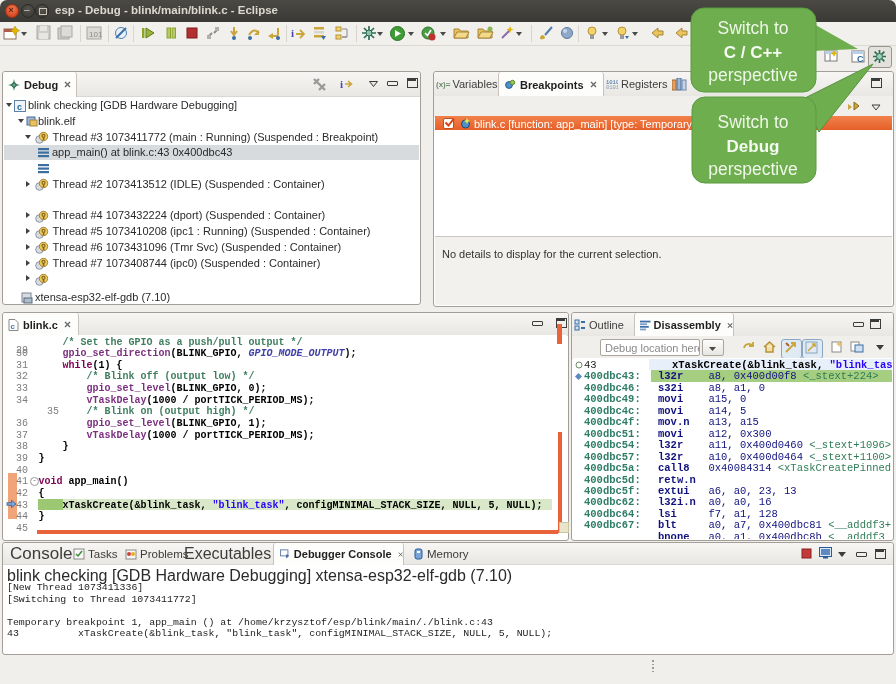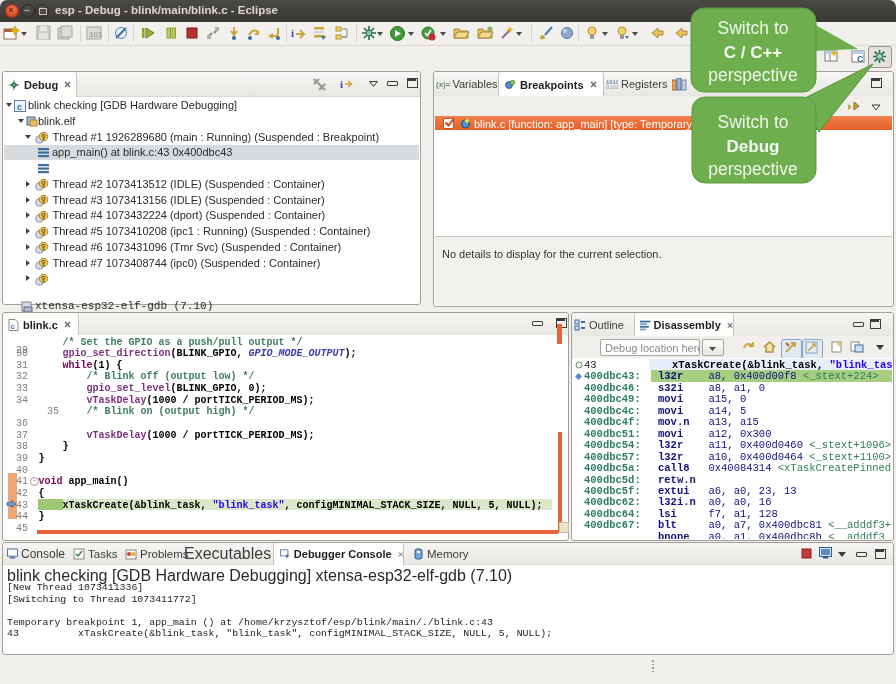--- a/index.html
+++ b/index.html
@@ -244,21 +244,21 @@
 <div class="trow tree" style="top:57.5px;">
       <span class="arD" style="position:absolute;left:21px;top:5px;"></span>
       <span style="position:absolute;left:30px;top:1.5px;display:flex;align-items:center;">
         <svg width="15" height="13" viewBox="0 0 15 13" style="margin-right:3px;flex:none;">
           <circle cx="5.5" cy="8.5" r="3.8" fill="#d8dde3" stroke="#8a94a0"></circle>
           <circle cx="9.5" cy="5.5" r="4.2" fill="#edc95e" stroke="#a8863a"></circle>
           <circle cx="9.5" cy="4.8" r="1.5" fill="none" stroke="#8a6a1a" stroke-width="1.2"></circle>
           <rect x="8.8" y="6" width="1.6" height="3.2" fill="#8a6a1a"></rect>
         </svg>
       </span>
-      <span style="position:absolute;left:48.5px;top:1px;">Thread #1 1926289680 (main : Running) (Suspended : Breakpoint)</span>
+      <span style="position:absolute;left:48.5px;top:1px;">Thread #3 1073411772 (main : Running) (Suspended : Breakpoint)</span>
     </div>
 <div class="trow tree" style="top:73.25px;background:#d8dbde;">
       <span style="position:absolute;left:34px;top:1.5px;display:flex;align-items:center;">
         <svg width="11" height="11" viewBox="0 0 11 11" style="margin-right:3px;flex:none;">
           <rect x="0" y="1" width="11" height="2.2" fill="#3b6fa0"></rect>
           <rect x="0" y="4.5" width="11" height="2.2" fill="#3b6fa0"></rect>
           <rect x="0" y="8" width="11" height="2.2" fill="#3b6fa0"></rect>
         </svg>
       </span>
       <span style="position:absolute;left:48px;top:1px;">app_main() at blink.c:43 0x400dbc43</span>
@@ -277,32 +277,20 @@
       <span style="position:absolute;left:30px;top:1.5px;display:flex;align-items:center;">
         <svg width="15" height="13" viewBox="0 0 15 13" style="margin-right:3px;flex:none;">
           <circle cx="5.5" cy="8.5" r="3.8" fill="#d8dde3" stroke="#8a94a0"></circle>
           <circle cx="9.5" cy="5.5" r="4.2" fill="#edc95e" stroke="#a8863a"></circle>
           <circle cx="9.5" cy="4.8" r="1.5" fill="none" stroke="#8a6a1a" stroke-width="1.2"></circle>
           <rect x="8.8" y="6" width="1.6" height="3.2" fill="#8a6a1a"></rect>
         </svg>
       </span>
       <span style="position:absolute;left:48.5px;top:1px;">Thread #2 1073413512 (IDLE) (Suspended : Container)</span>
     </div>
-<div class="trow tree" style="top:120.5px;">
-      <span class="arR" style="position:absolute;left:22px;top:4px;"></span>
-      <span style="position:absolute;left:30px;top:1.5px;display:flex;align-items:center;">
-        <svg width="15" height="13" viewBox="0 0 15 13" style="margin-right:3px;flex:none;">
-          <circle cx="5.5" cy="8.5" r="3.8" fill="#d8dde3" stroke="#8a94a0"></circle>
-          <circle cx="9.5" cy="5.5" r="4.2" fill="#edc95e" stroke="#a8863a"></circle>
-          <circle cx="9.5" cy="4.8" r="1.5" fill="none" stroke="#8a6a1a" stroke-width="1.2"></circle>
-          <rect x="8.8" y="6" width="1.6" height="3.2" fill="#8a6a1a"></rect>
-        </svg>
-      </span>
-      <span style="position:absolute;left:48.5px;top:1px;">Thread #3 1073413156 (IDLE) (Suspended : Container)</span>
-    </div>
 <div class="trow tree" style="top:136.25px;">
       <span class="arR" style="position:absolute;left:22px;top:4px;"></span>
       <span style="position:absolute;left:30px;top:1.5px;display:flex;align-items:center;">
         <svg width="15" height="13" viewBox="0 0 15 13" style="margin-right:3px;flex:none;">
           <circle cx="5.5" cy="8.5" r="3.8" fill="#d8dde3" stroke="#8a94a0"></circle>
           <circle cx="9.5" cy="5.5" r="4.2" fill="#edc95e" stroke="#a8863a"></circle>
           <circle cx="9.5" cy="4.8" r="1.5" fill="none" stroke="#8a6a1a" stroke-width="1.2"></circle>
           <rect x="8.8" y="6" width="1.6" height="3.2" fill="#8a6a1a"></rect>
         </svg>
       </span>
@@ -348,21 +336,21 @@
       <span class="arR" style="position:absolute;left:22px;top:4px;"></span>
       <span style="position:absolute;left:30px;top:1.5px;display:flex;align-items:center;">
         <svg width="15" height="13" viewBox="0 0 15 13" style="margin-right:3px;flex:none;">
           <circle cx="5.5" cy="8.5" r="3.8" fill="#d8dde3" stroke="#8a94a0"></circle>
           <circle cx="9.5" cy="5.5" r="4.2" fill="#edc95e" stroke="#a8863a"></circle>
           <circle cx="9.5" cy="4.8" r="1.5" fill="none" stroke="#8a6a1a" stroke-width="1.2"></circle>
           <rect x="8.8" y="6" width="1.6" height="3.2" fill="#8a6a1a"></rect>
         </svg>
       </span>
     </div>
-<div class="trow tree" style="top:227px;font-family:Liberation Mono, monospace;">
+<div class="trow tree" style="top:218px;">
       <span style="position:absolute;left:17px;top:1.5px;display:flex;align-items:center;">
         <svg width="12" height="12" viewBox="0 0 12 12" style="margin-right:3px;flex:none;">
           <rect x="1" y="1" width="9" height="9" fill="#d8dce2" stroke="#7a8490"></rect>
           <rect x="3" y="6" width="8" height="5" fill="#aebccb" stroke="#5a6a7a"></rect>
         </svg>
       </span>
       <span style="position:absolute;left:31px;top:1px;">xtensa-esp32-elf-gdb (7.10)</span>
     </div>
 </div>
 <div class="panel" style="left:433px;top:71px;width:461px;height:236px;">
@@ -431,20 +419,21 @@
 <div class="cl" style="top:24.8px;">    <span class="kw">while</span><b>(1) {</b></div>
 <div class="ln" style="top:36.45px;">32</div>
 <div class="cl" style="top:36.45px;">        <span class="cm">/* Blink off (output low) */</span></div>
 <div class="ln" style="top:48.1px;">33</div>
 <div class="cl" style="top:48.1px;">        <span class="fn">gpio_set_level</span><b>(BLINK_GPIO, 0);</b></div>
 <div class="ln" style="top:59.75px;">34</div>
 <div class="cl" style="top:59.75px;">        <span class="fn">vTaskDelay</span><b>(1000 / portTICK_PERIOD_MS);</b></div>
 <div class="ln" style="top:71.4px;margin-left:31px;">35</div>
 <div class="cl" style="top:71.4px;">        <span class="cm">/* Blink on (output high) */</span></div>
 <div class="ln" style="top:83.05px;">36</div>
+<div class="cl" style="top:83.05px;">        <span class="fn">gpio_set_level</span><b>(BLINK_GPIO, 1);</b></div>
 <div class="ln" style="top:94.7px;">37</div>
 <div class="cl" style="top:94.7px;">        <span class="fn">vTaskDelay</span><b>(1000 / portTICK_PERIOD_MS);</b></div>
 <div class="ln" style="top:106.35000000000001px;">38</div>
 <div class="cl" style="top:106.35000000000001px;">    <b>}</b></div>
 <div class="ln" style="top:118.0px;">39</div>
 <div class="cl" style="top:118.0px;"><b>}</b></div>
 <div class="ln" style="top:129.65px;">40</div>
 <div class="cl" style="top:129.65px;"></div>
 <div class="ln" style="top:141.3px;">41</div>
 <div class="cl" style="top:141.3px;"><span class="kw">void</span><b> app_main()</b></div>
@@ -558,21 +547,21 @@
 <div class="dis adr" style="left:11px;top:149.85px;">400dbc64:</div>
 <div class="dis ins" style="left:85px;top:149.85px;"><b>lsi&nbsp;&nbsp;&nbsp;&nbsp;&nbsp;</b>f7, a1, 128</div>
 <div class="dis adr" style="left:11px;top:161.29999999999998px;">400dbc67:</div>
 <div class="dis ins" style="left:85px;top:161.29999999999998px;"><b>blt&nbsp;&nbsp;&nbsp;&nbsp;&nbsp;</b>a0, a7, 0x400dbc81 <span class="sym">&lt;__adddf3+</span></div>
 <div class="dis adr" style="left:11px;top:172.75px;"></div>
 <div class="dis ins" style="left:85px;top:172.75px;"><b>bnone&nbsp;&nbsp;&nbsp;</b>a0, a1, 0x400dbc8b <span class="sym">&lt;__adddf3</span></div>
 </div>
 </div>
 <div class="panel" style="left:2px;top:542px;width:892px;height:113px;">
 <div class="tabbar" style="height:21px;"></div>
-<div class="tab" style="left:4px;width:58px;height:21px;font-size:12px;"><svg width="12" height="11" viewBox="0 0 12 11" style="margin-right:3px;">
+<div class="tab" style="left:4px;width:58px;height:21px;font-size:17px;"><svg width="12" height="11" viewBox="0 0 12 11" style="margin-right:3px;">
         <rect x="0.5" y="0.5" width="11" height="8" fill="#eef4fa" stroke="#4a6a9a"></rect>
         <rect x="2" y="2" width="8" height="5" fill="#fff"></rect>
         <rect x="3" y="9.5" width="6" height="1.5" fill="#4a6a9a"></rect>
       </svg>Console</div>
 <div class="tab" style="left:70px;width:48px;height:21px;font-size:11.5px;"><svg width="12" height="12" viewBox="0 0 12 12" style="margin-right:3px;">
         <rect x="1" y="1" width="10" height="10" fill="#f8f8f6" stroke="#8a8a8a"></rect>
         <path d="M3 6 l2 2 4 -5" stroke="#3a8a3a" stroke-width="1.5" fill="none"></path>
       </svg>Tasks</div>
 <div class="tab" style="left:122px;width:66px;height:21px;font-size:11.5px;"><svg width="12" height="12" viewBox="0 0 12 12" style="margin-right:3px;">
         <rect x="1" y="2" width="10" height="9" fill="#f8f8f6" stroke="#8a8a8a"></rect>

